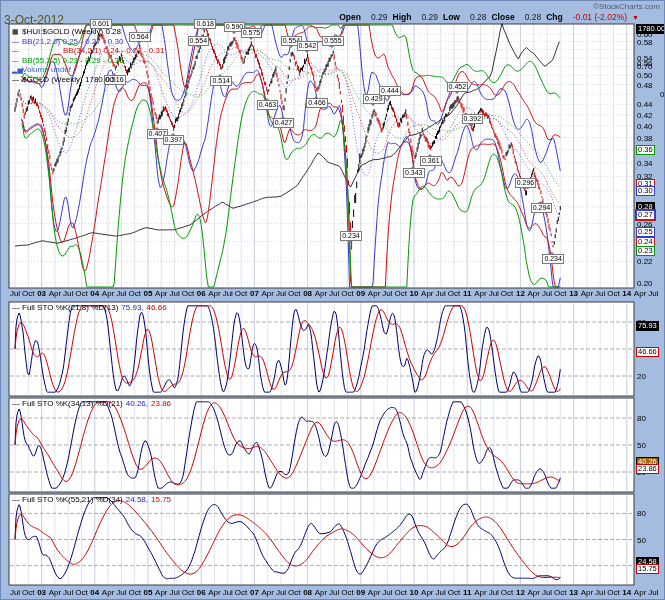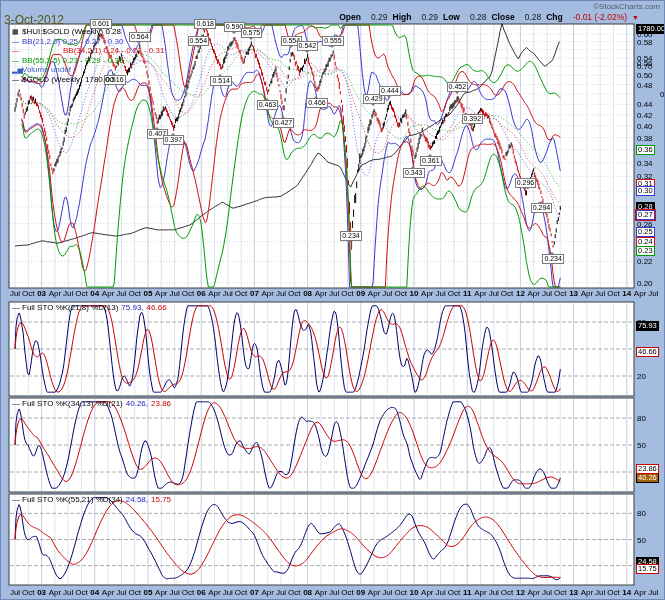--- a/index.html
+++ b/index.html
@@ -347,21 +347,21 @@
     <div class="mark" style="top: 235.685px; border-color: rgb(208, 16, 16);">0.24</div>
     <div class="mark" style="top: 245.331px; border-color: rgb(0, 153, 0);">0.23</div>
     <div class="tick" style="top: 317px;">80</div>
     <div class="tick" style="top: 344px;">50</div>
     <div class="tick" style="top: 371px;">20</div>
     <div class="mark" style="top: 319.663px; background: rgb(0, 0, 0); color: rgb(255, 255, 255);">75.93</div>
     <div class="mark" style="top: 346.006px; border-color: rgb(204, 0, 0);">46.66</div>
     <div class="tick" style="top: 413px;">80</div>
     <div class="tick" style="top: 440px;">50</div>
     <div class="tick" style="top: 467px;">20</div>
-    <div class="mark" style="top: 472px; background: #a16207; color: rgb(255, 255, 255);">40.26</div>
+    <div class="mark" style="top: 456px; background: #a16207; color: rgb(255, 255, 255);">40.26</div>
     <div class="mark" style="top: 462.526px; border-color: rgb(204, 0, 0);">23.86</div>
     <div class="tick" style="top: 508.4px;">80</div>
     <div class="tick" style="top: 534.5px;">50</div>
     <div class="tick" style="top: 560.6px;">20</div>
     <div class="mark" style="top: 555.615px; background: rgb(0, 0, 0); color: rgb(255, 255, 255);">24.58</div>
     <div class="mark" style="top: 563.298px; border-color: rgb(204, 0, 0);">15.75</div>
     <div class="xlab" style="left: 5px; top: 288px;">Jul</div>
     <div class="xlab" style="left: 18.3px; top: 288px;">Oct</div>
     <div class="xlab" style="left: 31.6px; top: 288px; font-weight: bold;">03</div>
     <div class="xlab" style="left: 44.9px; top: 288px;">Apr</div>

